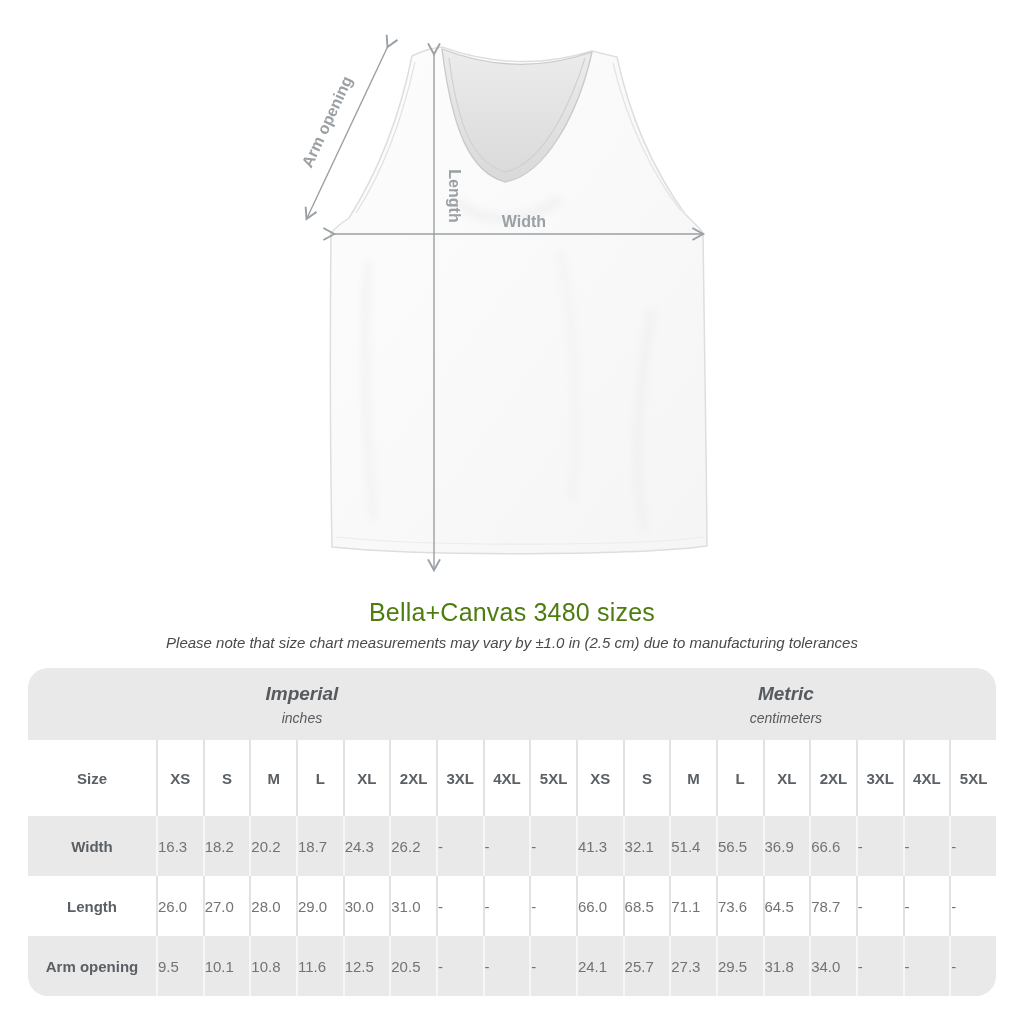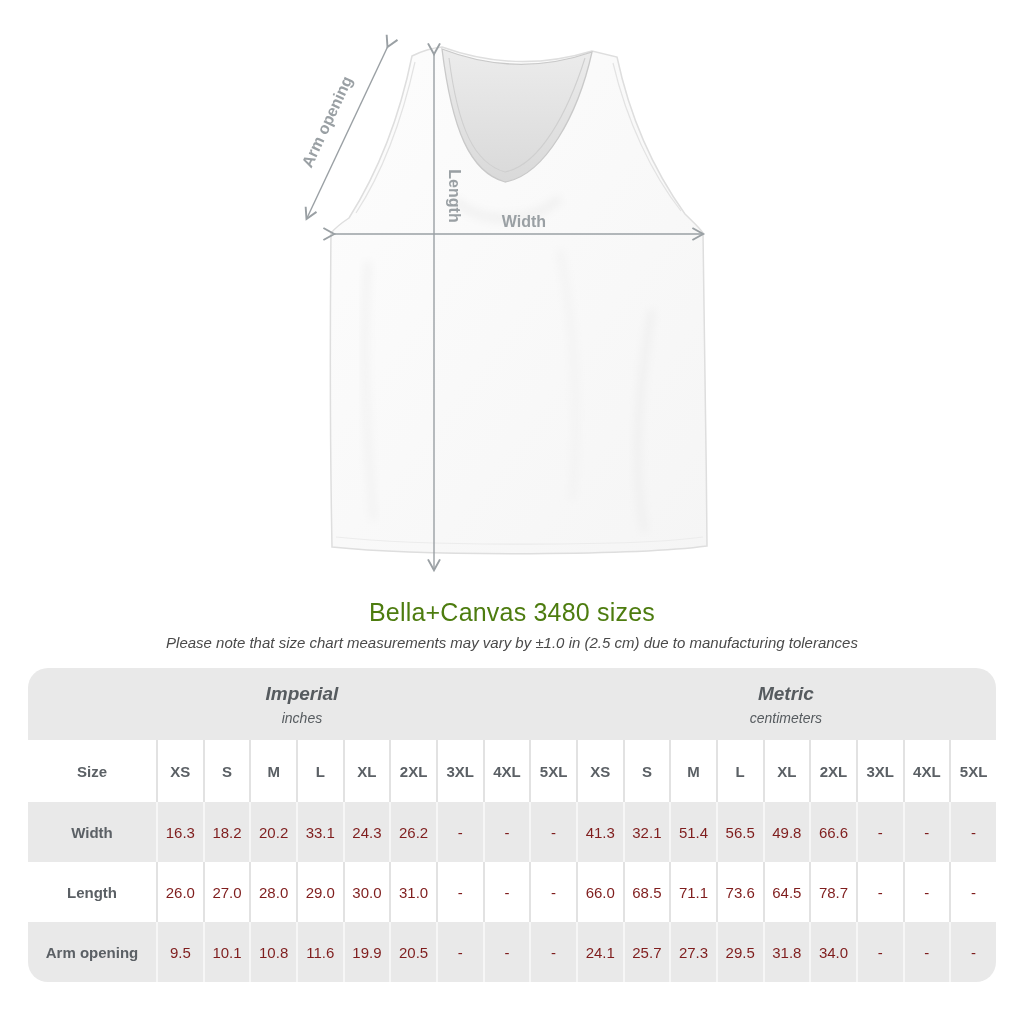--- a/index.html
+++ b/index.html
@@ -45,43 +45,42 @@
     color: #565b5f;
     font-weight: normal;
     padding: 0;
   }
   .units-row th.first { border-top-left-radius: 20px; }
   .units-row th.last  { border-top-right-radius: 20px; }
   .unit-title { font-size: 19px; font-weight: bold; font-style: italic; }
   .unit-sub   { font-size: 14px; margin-top: 5px; }
 
   tr.sizes-row th {
-    height: 62px;
+    height: 76px;
     background: #ffffff;
     font-size: 15px;
     font-weight: bold;
     color: #5b6065;
     text-align: center;
     vertical-align: middle;
     padding: 0;
   }
 
   tbody tr { height: 60px; }
   tbody th.row-label {
     font-size: 15px;
     font-weight: bold;
     color: #5b6065;
     text-align: center;
     vertical-align: middle;
     padding: 0;
   }
   tbody td {
     font-size: 15px;
-    color: #7f1d1d;
-    text-align: center;
+    color: #737373;
     vertical-align: middle;
     padding: 0;
   }
 
   
   tr.sizes-row th + th,
   tbody th + td,
   tbody td + td { border-left: 2px solid #e2e2e2; }
 
   
@@ -213,31 +212,31 @@
       <th>4XL</th>
       <th>5XL</th>
     </tr>
   </thead>
   <tbody>
     <tr class="band">
       <th class="row-label">Width</th>
       <td>16.3</td>
       <td>18.2</td>
       <td>20.2</td>
-      <td>33.1</td>
+      <td>18.7</td>
       <td>24.3</td>
       <td>26.2</td>
       <td>-</td>
       <td>-</td>
       <td>-</td>
       <td>41.3</td>
       <td>32.1</td>
       <td>51.4</td>
       <td>56.5</td>
-      <td>49.8</td>
+      <td>36.9</td>
       <td>66.6</td>
       <td>-</td>
       <td>-</td>
       <td>-</td>
     </tr>
     <tr>
       <th class="row-label">Length</th>
       <td>26.0</td>
       <td>27.0</td>
       <td>28.0</td>
@@ -256,21 +255,21 @@
       <td>-</td>
       <td>-</td>
       <td>-</td>
     </tr>
     <tr class="band last">
       <th class="row-label">Arm opening</th>
       <td>9.5</td>
       <td>10.1</td>
       <td>10.8</td>
       <td>11.6</td>
-      <td>19.9</td>
+      <td>12.5</td>
       <td>20.5</td>
       <td>-</td>
       <td>-</td>
       <td>-</td>
       <td>24.1</td>
       <td>25.7</td>
       <td>27.3</td>
       <td>29.5</td>
       <td>31.8</td>
       <td>34.0</td>

